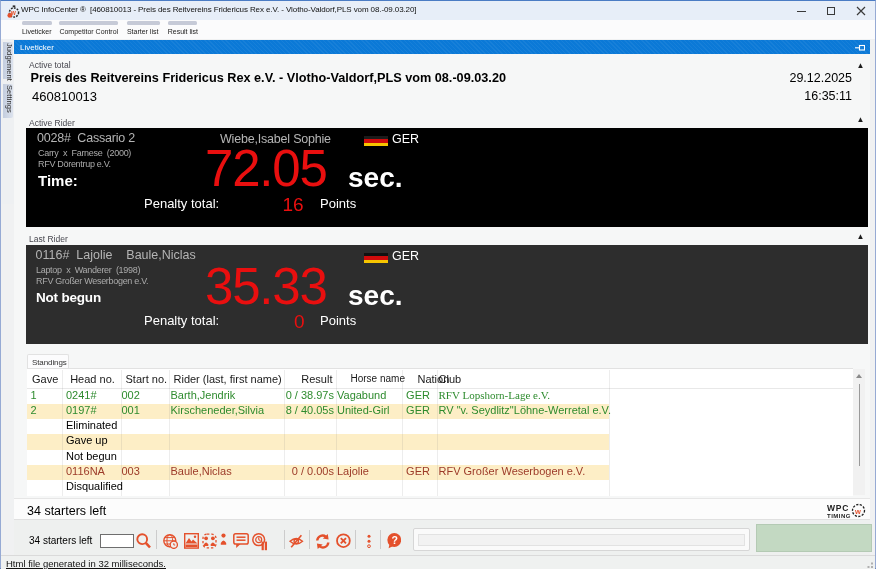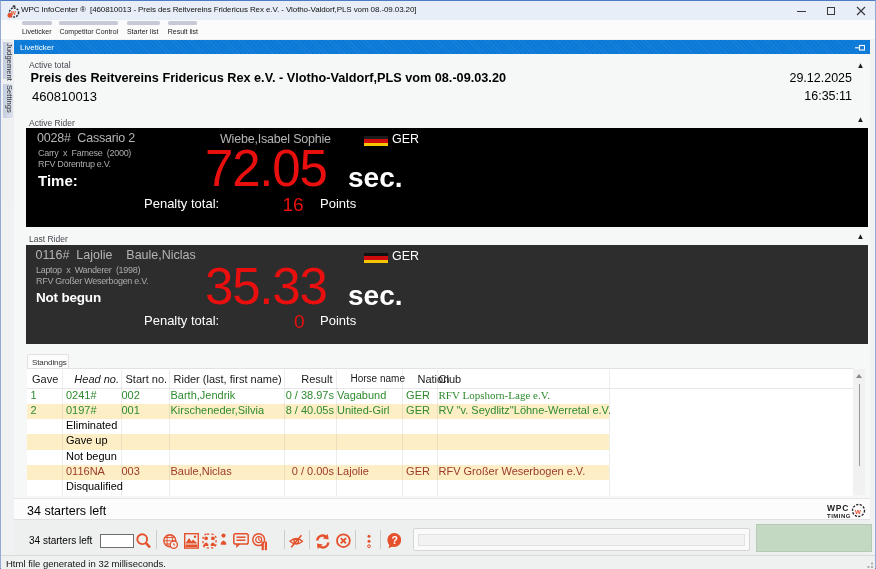--- a/index.html
+++ b/index.html
@@ -33,21 +33,21 @@
 .bigtime { position:absolute; font-size:51px; line-height:51px; color:#e90f0f; letter-spacing:-1.2px; white-space:nowrap; }
 .sec { position:absolute; font-size:28px; line-height:28px; font-weight:bold; color:#fff; }
 .pen { position:absolute; font-size:13px; color:#fff; white-space:nowrap; }
 .penpts { position:absolute; font-size:19px; line-height:19px; color:#e90f0f; }
 .flag { position:absolute; width:24px; height:10px; }
 .flag div { height:3.33px; }
 
 #band { position:absolute; left:13px; top:497px; width:856px; height:22px; background:#fcfcfc; border-top:1px solid #e6e6e6; border-bottom:1px solid #e0e0e0; }
 #toolbar { position:absolute; left:13px; top:519px; width:856px; height:35px; background:#eef0ef; }
 #statusbar { position:absolute; left:0px; top:554px; width:874px; height:14px; background:#eff1f0; border-top:1px solid #dadada; }
-#statusbar span { position:absolute; left:5px; top:2px; font-size:9.5px; color:#111; }
+#statusbar span { position:absolute; left:5px; top:2px; font-size:9.5px; color:#111;text-decoration:underline; }
 .sep { position:absolute; top:529px; width:1px; height:19px; background:#cccccc; }
 .icon { position:absolute; }
 </style>
 </head>
 <body>
 <div id="win">
 
   <div id="titlebar">
     <svg class="abs" style="left:6px;top:4px" width="13" height="13" viewBox="0 0 13 13">
       <circle cx="7" cy="7.5" r="4.6" fill="none" stroke="#2a2a2a" stroke-width="1.5" stroke-dasharray="1.8 1.2"></circle>
@@ -138,21 +138,21 @@
       <div class="penpts" style="left:268px;top:66.5px">0</div>
       <div class="pen" style="left:294px;top:67.5px">Points</div>
     </div>
 
     <div class="abs" style="left:12.5px;top:300px;width:42px;height:14px;background:#fcfcfd;border:1px solid #e2e2e2;border-bottom:none;border-radius:2px 2px 0 0">
       <div style="font-size:8px;color:#333;padding:3px 0 0 4.5px;letter-spacing:-0.1px">Standings</div>
     </div>
     <div class="abs" style="left:12.5px;top:314px;width:826.5px;height:128px;background:#fff;border-top:1px solid #e2e2e2" id="tbl">
         <div class="abs" style="left: 0px; top: 0px; width: 826px; height: 20px; background: rgb(255, 255, 255); border-bottom: 1px solid rgb(232, 232, 232);">
           <div class="abs" style="left: 0px; top: 3.5px; width: 35px; height: 15px; font-size: 11px; color: rgb(26, 26, 26); padding-left: 5.5px; padding-right: 2px; text-align: left; white-space: nowrap;">Gave</div>
-          <div class="abs" style="left: 35px; top: 3.5px; width: 59.5px; height: 15px; font-size: 11px; color: rgb(26, 26, 26); padding-left: 4.5px; padding-right: 2px; text-align: right; white-space: nowrap; font-style: italic;">Head no.</div>
+          <div class="abs" style="left: 35px; top: 3.5px; width: 59.5px; height: 15px; font-size: 11px; color: rgb(26, 26, 26); padding-left: 4.5px; padding-right: 2px; text-align: center; white-space: nowrap;">Head no.</div>
           <div class="abs" style="left: 94.5px; top: 3.5px; width: 48px; height: 15px; font-size: 11px; color: rgb(26, 26, 26); padding-left: 4.5px; padding-right: 2px; text-align: left; white-space: nowrap;">Start no.</div>
           <div class="abs" style="left: 142.5px; top: 3.5px; width: 115px; height: 15px; font-size: 11px; color: rgb(26, 26, 26); padding-left: 4.5px; padding-right: 2px; text-align: left; white-space: nowrap;">Rider (last, first name)</div>
           <div class="abs" style="left: 257.5px; top: 3.5px; width: 51.5px; height: 15px; font-size: 11px; color: rgb(26, 26, 26); padding-left: 3px; padding-right: 3px; text-align: right; white-space: nowrap;">Result</div>
           <div class="abs" style="left: 309px; top: 3.5px; width: 66px; height: 15px; font-size: 10px; color: rgb(26, 26, 26); padding-left: 15px; padding-right: 2px; text-align: left; white-space: nowrap;">Horse name</div>
           <div class="abs" style="left: 375px; top: 3.5px; width: 35px; height: 15px; font-size: 11px; color: rgb(26, 26, 26); padding-left: 16px; padding-right: 2px; text-align: left; white-space: nowrap;">Nation</div>
           <div class="abs" style="left: 410px; top: 3.5px; width: 172px; height: 15px; font-size: 11px; color: rgb(26, 26, 26); padding-left: 2px; padding-right: 2px; text-align: left; white-space: nowrap;">Club</div>
         </div>
         <div class="abs" style="left: 0px; top: 19.5px; width: 582px; height: 15.3px; background: rgb(255, 255, 255);"></div>
         <div class="abs" style="left: 0px; top: 34.8px; width: 582px; height: 15.3px; background: rgb(253, 238, 198);"></div>
         <div class="abs" style="left: 0px; top: 50.1px; width: 582px; height: 15.3px; background: rgb(255, 255, 255);"></div>

